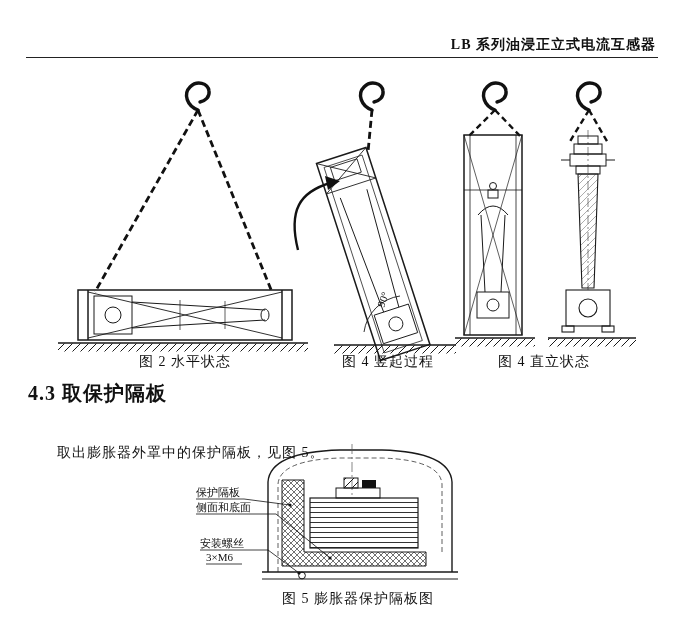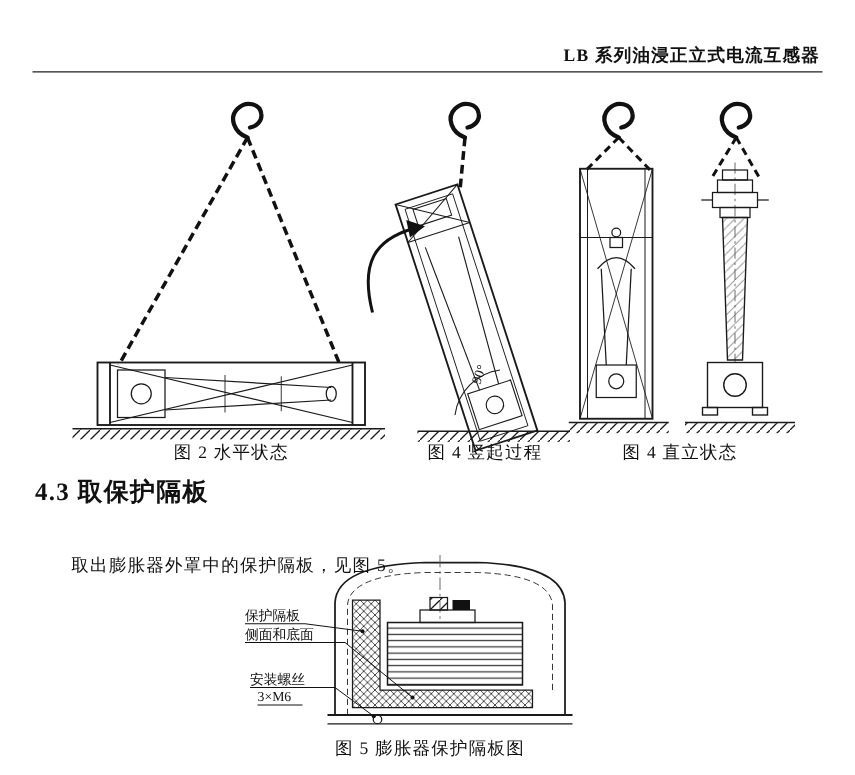--- a/index.html
+++ b/index.html
@@ -24,21 +24,21 @@
     height:0;
   }
   .fig-caption{
     top:353px;width:180px;
     text-align:center;font-size:14px;
     letter-spacing:1px;
   }
   .cap2{left:95px;}
   .cap3{left:298px;}
   .cap4{left:454px;}
-  .cap5{top:590px;left:268px;width:180px;text-align:left;font-size:14px;letter-spacing:1px;position:absolute;}
+  .cap5{top:590px;left:268px;width:180px;text-align:center;font-size:14px;letter-spacing:1px;position:absolute;}
   .section-heading{
     top:380px;left:28px;
     font-size:20px;font-weight:bold;letter-spacing:1px;
   }
   .section-body{
     top:408px;left:57px;
     font-size:14px;letter-spacing:1px;margin-top:36px;
   }
   svg{position:absolute;top:0;left:0;}
   svg text{font-family:"Liberation Serif","DejaVu Serif",serif;fill:#111;}

